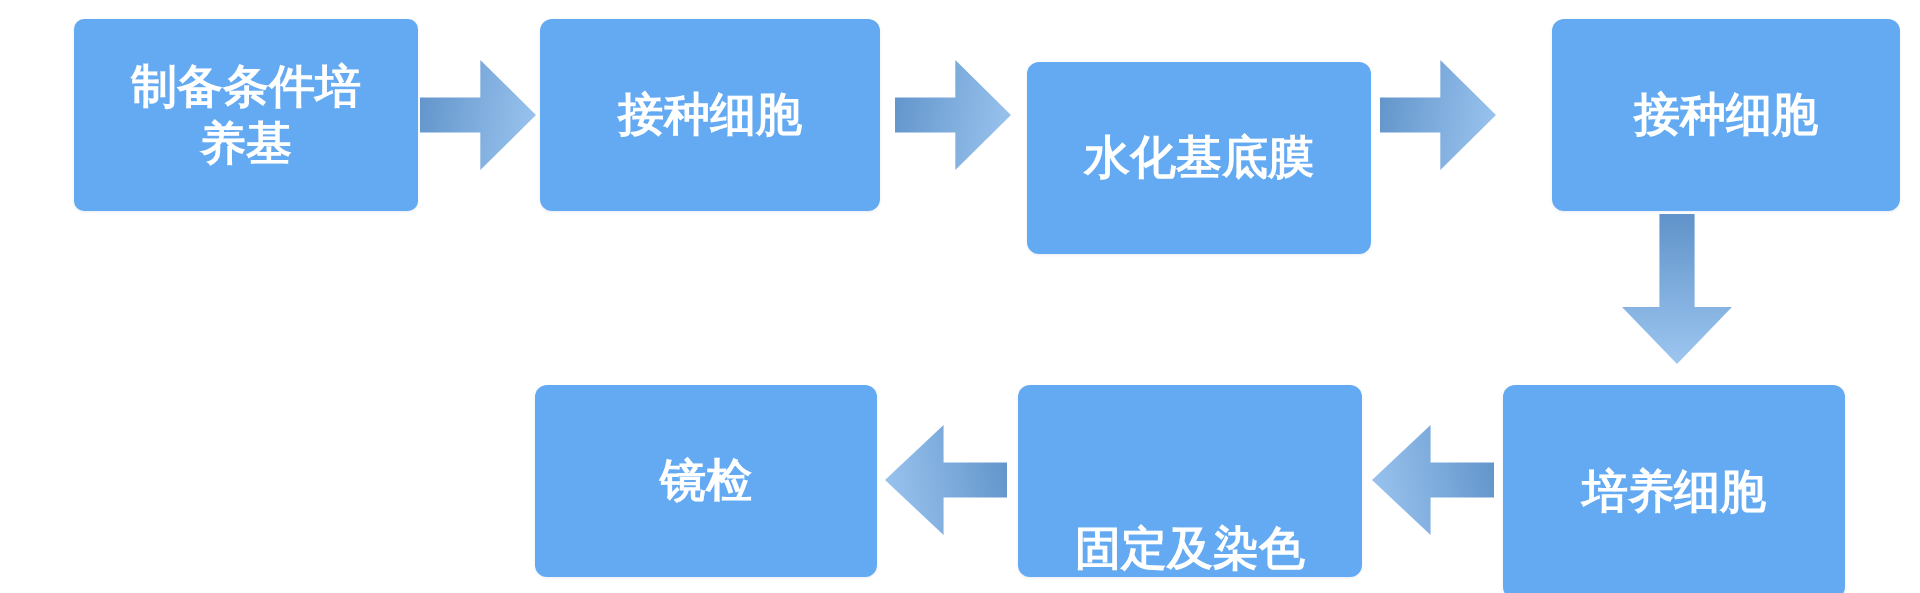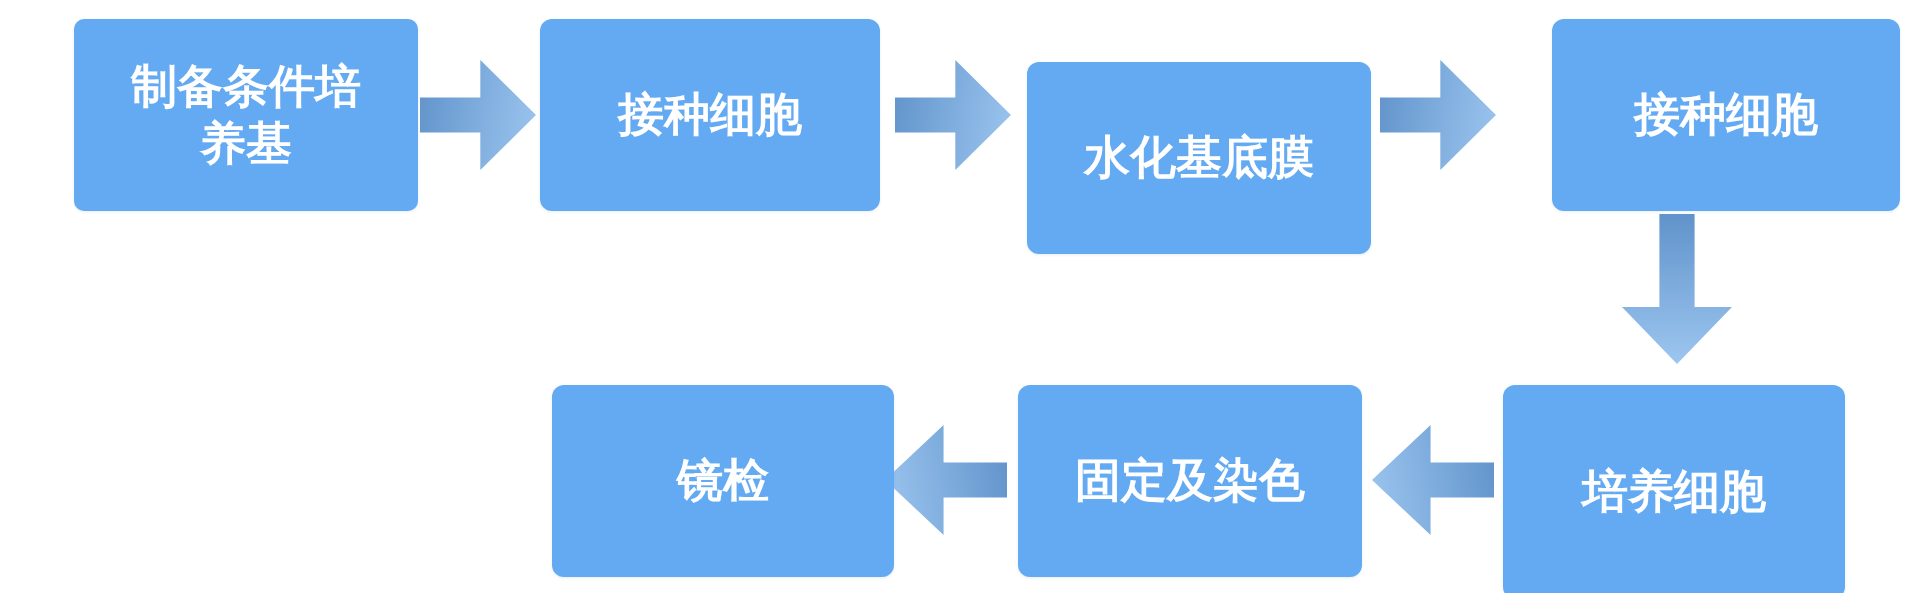--- a/index.html
+++ b/index.html
@@ -44,23 +44,23 @@
   .pos-b1 { left: 74px;   top: 19px;  width: 344px; height: 192px; border-radius: 10px; }
   .pos-a1 { left: 420px;  top: 60px;  width: 116px; height: 110px; }
   .pos-b2 { left: 540px;  top: 19px;  width: 340px; height: 192px; }
   .pos-a2 { left: 895px;  top: 60px;  width: 116px; height: 110px; }
   .pos-b3 { left: 1027px; top: 19px;  width: 344px; height: 192px; margin-top: 43px; }
   .pos-a3 { left: 1380px; top: 60px;  width: 116px; height: 110px; }
   .pos-b4 { left: 1505px; top: 19px;  width: 348px; height: 192px; margin-left: 47px; }
   .pos-a4 { left: 1622px; top: 214px; width: 110px; height: 150px; }
   .pos-b5 { left: 1503px; top: 385px; width: 342px; height: 214px; }
   .pos-a5 { left: 1372px; top: 425px; width: 122px; height: 110px; }
-  .pos-b6 { left: 1018px; top: 385px; width: 344px; height: 192px; }
+  .pos-b6 { left: 1018px; top: 385px; width: 344px; height: 192px; align-items: flex-end; }
   .pos-a6 { left: 885px;  top: 425px; width: 122px; height: 110px; }
-  .pos-b7 { left: 535px;  top: 385px; width: 342px; height: 192px; margin-left: 17px; }
+  .pos-b7 { left: 535px;  top: 385px; width: 342px; height: 192px; }
 </style>
 </head>
 <body>
 
 <div class="canvas">
 
   <div class="flow-box pos-b1">
     <span>制备条件培养基</span>
   </div>
 

